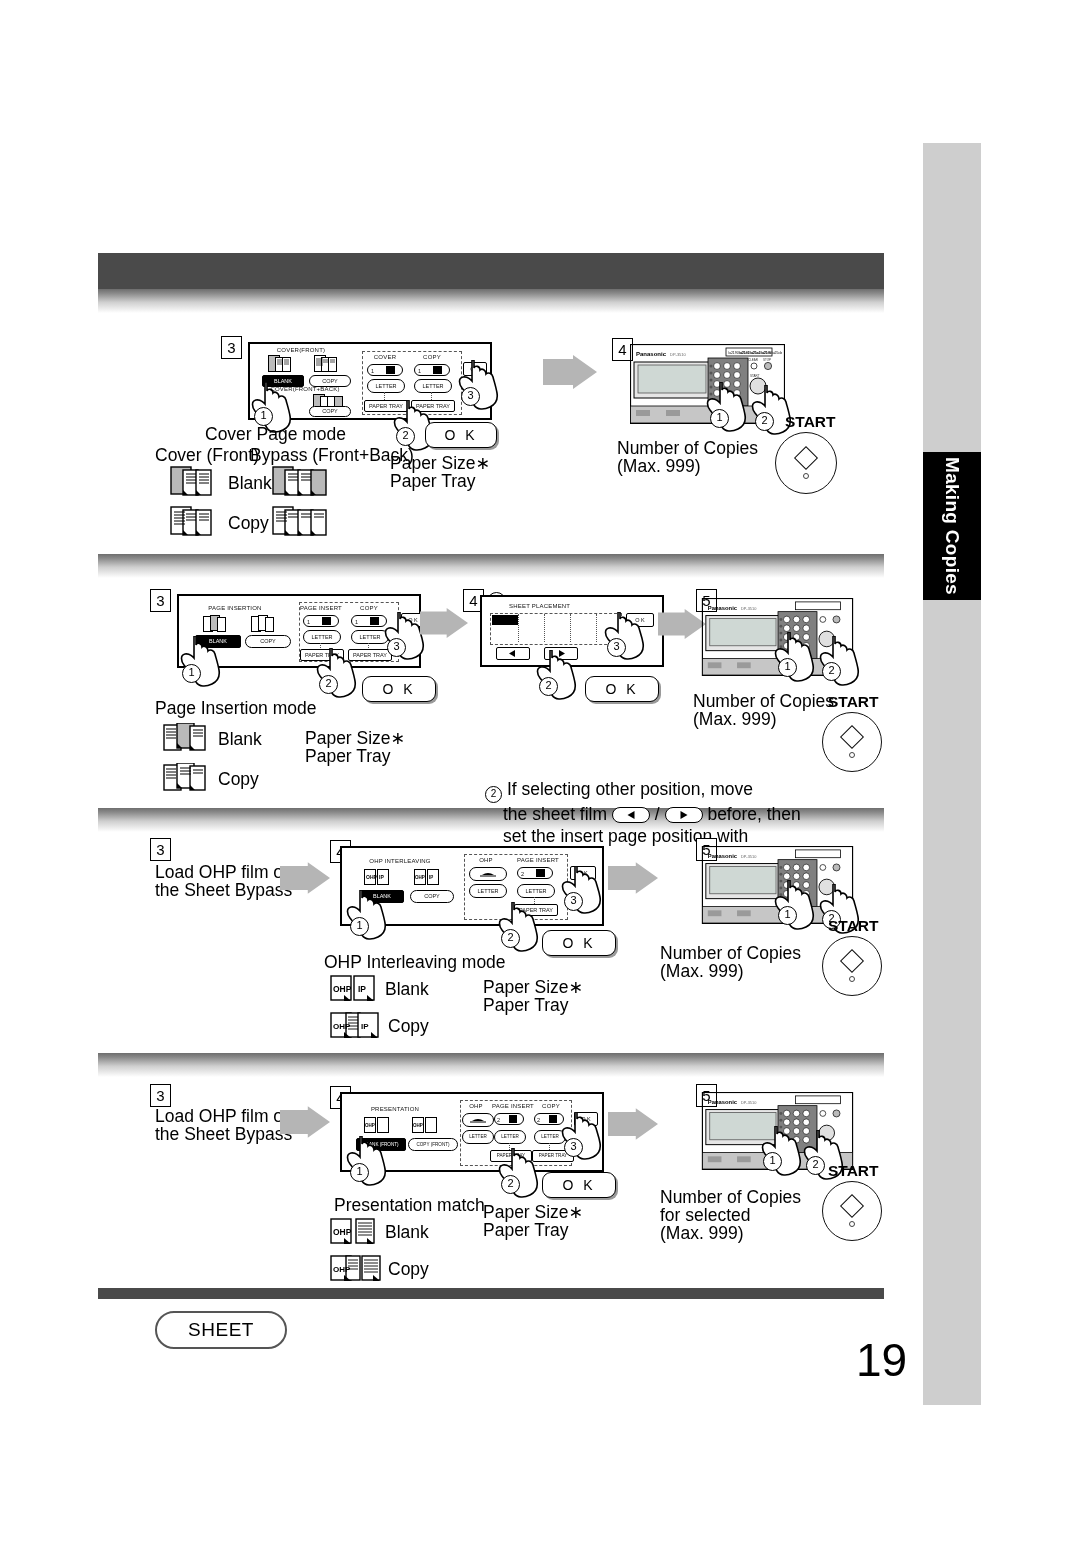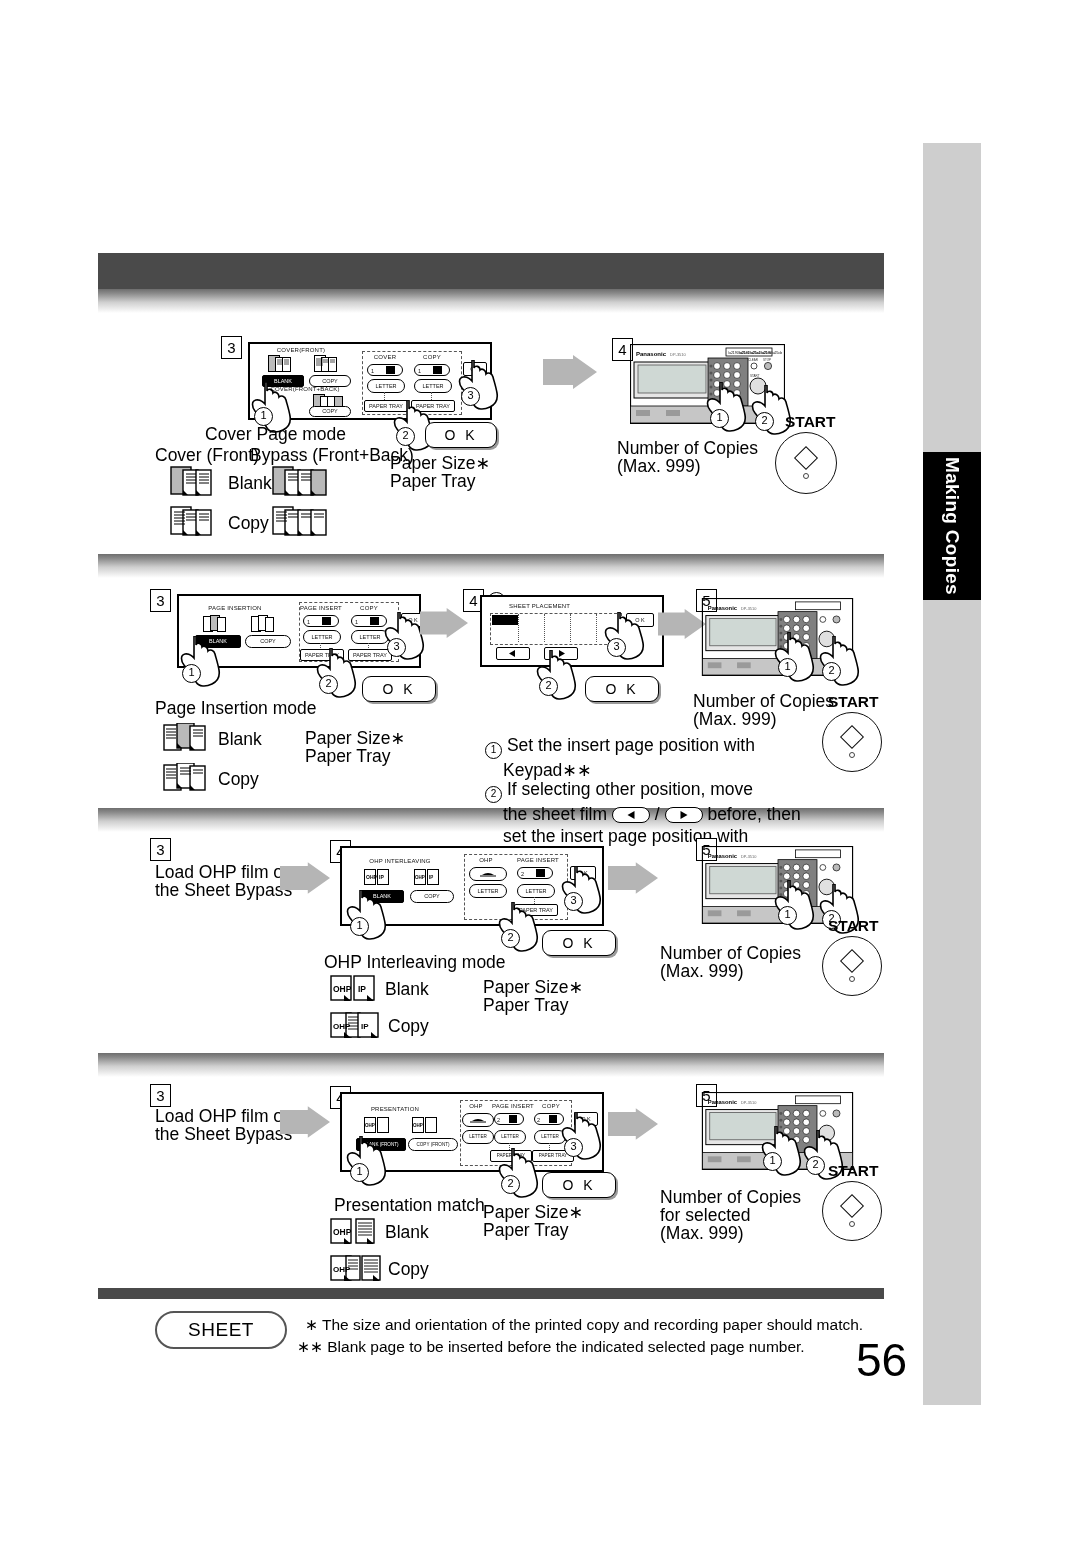--- a/index.html
+++ b/index.html
@@ -459,25 +459,20 @@
   </svg>
   <div class="circnum" style="left:607px;top:638px">3</div>
   <div class="okbtn" style="left:585px;top:676px;width:72px;height:24px;line-height:24px">O K</div>
 
   <div class="arrow" style="left:658px;top:608px">
     <svg width="48" height="32" viewBox="0 0 54 34">
         <path d="M0 4 L30 4 L30 0 L54 17 L30 34 L30 30 L0 30 Z" fill="#b5b5b5"></path>
       </svg>
   </div>
 
-  <div class="txt w" style="left:485px;top:734px;width:300px;line-height:22px">
-    <span style="display:inline-block;width:15px;height:15px;border:1.3px solid #000;border-radius:50%;font-size:10px;line-height:13px;text-align:center;vertical-align:-2px">1</span>
-    <span>Set the insert page position with</span><br>
-    <span style="margin-left:18px">Keypad∗∗</span>
-  </div>
   <div class="txt w" style="left:485px;top:778px;width:320px;line-height:22px">
     <span style="display:inline-block;width:15px;height:15px;border:1.3px solid #000;border-radius:50%;font-size:10px;line-height:13px;text-align:center;vertical-align:-2px">2</span>
     <span>If selecting other position, move</span><br>
     <span style="margin-left:18px">the sheet film </span><span class="keybtn l"><i></i></span><span> / </span><span class="keybtn r"><i></i></span><span> before, then</span><br>
     <span style="margin-left:18px">set the insert page position with Keypad</span>
   </div>
 
   <div class="stepnum" style="left:696px;top:589px">5</div>
   <svg class="copier" style="left:700px;top:598px" width="155" height="78" viewBox="0 0 155 80">
     <rect x="0.5" y="0.5" width="154" height="79" fill="none" stroke="#000" stroke-width="1.2"></rect>
@@ -840,18 +835,16 @@
   <div class="txt" style="left:660px;top:1186px">Number of Copies</div>
   <div class="txt" style="left:660px;top:1204px">for selected</div>
   <div class="txt" style="left:660px;top:1222px">(Max. 999)</div>
   <div class="txt bold small" style="left:828px;top:1159px">START</div>
   <div class="startbtn" style="left:822px;top:1181px;width:58px;height:58px">
     <div class="dia"></div>
     <div class="dot"></div>
   </div>
 
   <div class="notepill" style="left:155px;top:1311px;width:128px;height:34px">SHEET</div>
-  <div class="txt small" style="left:305px;top:1313px">∗ The size and orientation of the printed copy and recording paper should match.</div>
-  <div class="txt small" style="left:297px;top:1335px">∗∗ Blank page to be inserted before the indicated selected page number.</div>
-
-  <div class="pagenum" style="left:856px;top:1333px">56</div>
+
+  <div class="pagenum" style="left:856px;top:1333px">19</div>
 
 </div>
 
 </body></html>

